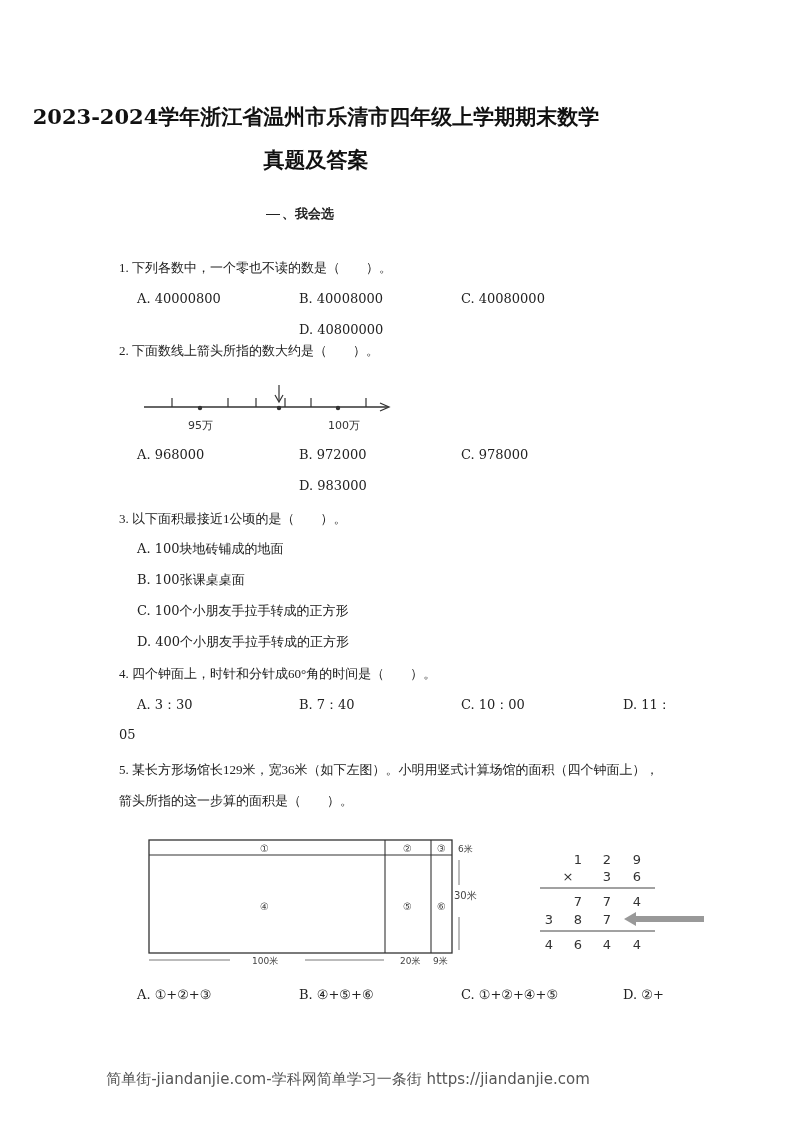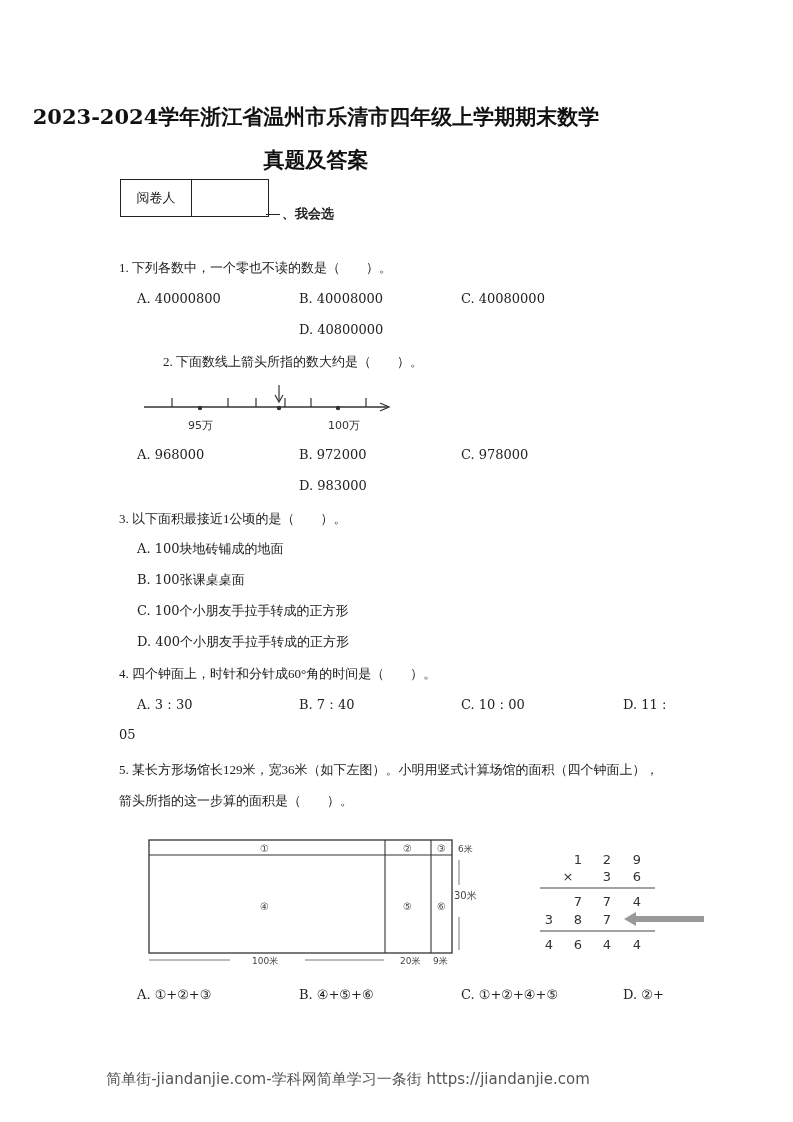--- a/index.html
+++ b/index.html
@@ -22,38 +22,34 @@
   svg text { font-family: "DejaVu Sans", "Liberation Sans", sans-serif; }
 </style>
 </head>
 <body>
 
 <div class="abs title t1">2023-2024学年浙江省温州市乐清市四年级上学期期末数学</div>
 <div class="abs title t2">真题及答案</div>
 
 <table class="grade">
   <tbody>
-      <tr>
-    <td class="lbl">阅卷人</td>
-    <td class="val"></td>
-  </tr>
 </tbody>
   </table>
 <div class="abs sec"><span class="dash"></span><span>、我会选</span></div>
 
 <div class="abs q" style="top:259px;">
   <span>1.</span>
   <span>下列各数中，一个零也不读的数是（　　）。</span>
 </div>
 <div class="abs opt" style="left:137px; top:291px;">A. 40000800</div>
 <div class="abs opt" style="left:299px; top:291px;">B. 40008000</div>
 <div class="abs opt" style="left:461px; top:291px;">C. 40080000</div>
 <div class="abs opt" style="left:299px; top:322px;">D. 40800000</div>
 
-<div class="abs q" style="top:353px;margin-left:44px;">
+<div class="abs q" style="top:342px;">
   <span>2.</span>
   <span>下面数线上箭头所指的数大约是（　　）。</span>
 </div>
 <svg class="abs" style="left:140px; top:382px;" width="255" height="56">
   <line x1="4" y1="25" x2="248" y2="25" stroke="#333" stroke-width="1.3"></line>
   <polyline points="240,21 249,25 240,29" fill="none" stroke="#333" stroke-width="1.3"></polyline>
   <g stroke="#333" stroke-width="1.2">
     <line x1="32" y1="16" x2="32" y2="25"></line>
     <line x1="88" y1="16" x2="88" y2="25"></line>
     <line x1="116" y1="16" x2="116" y2="25"></line>

